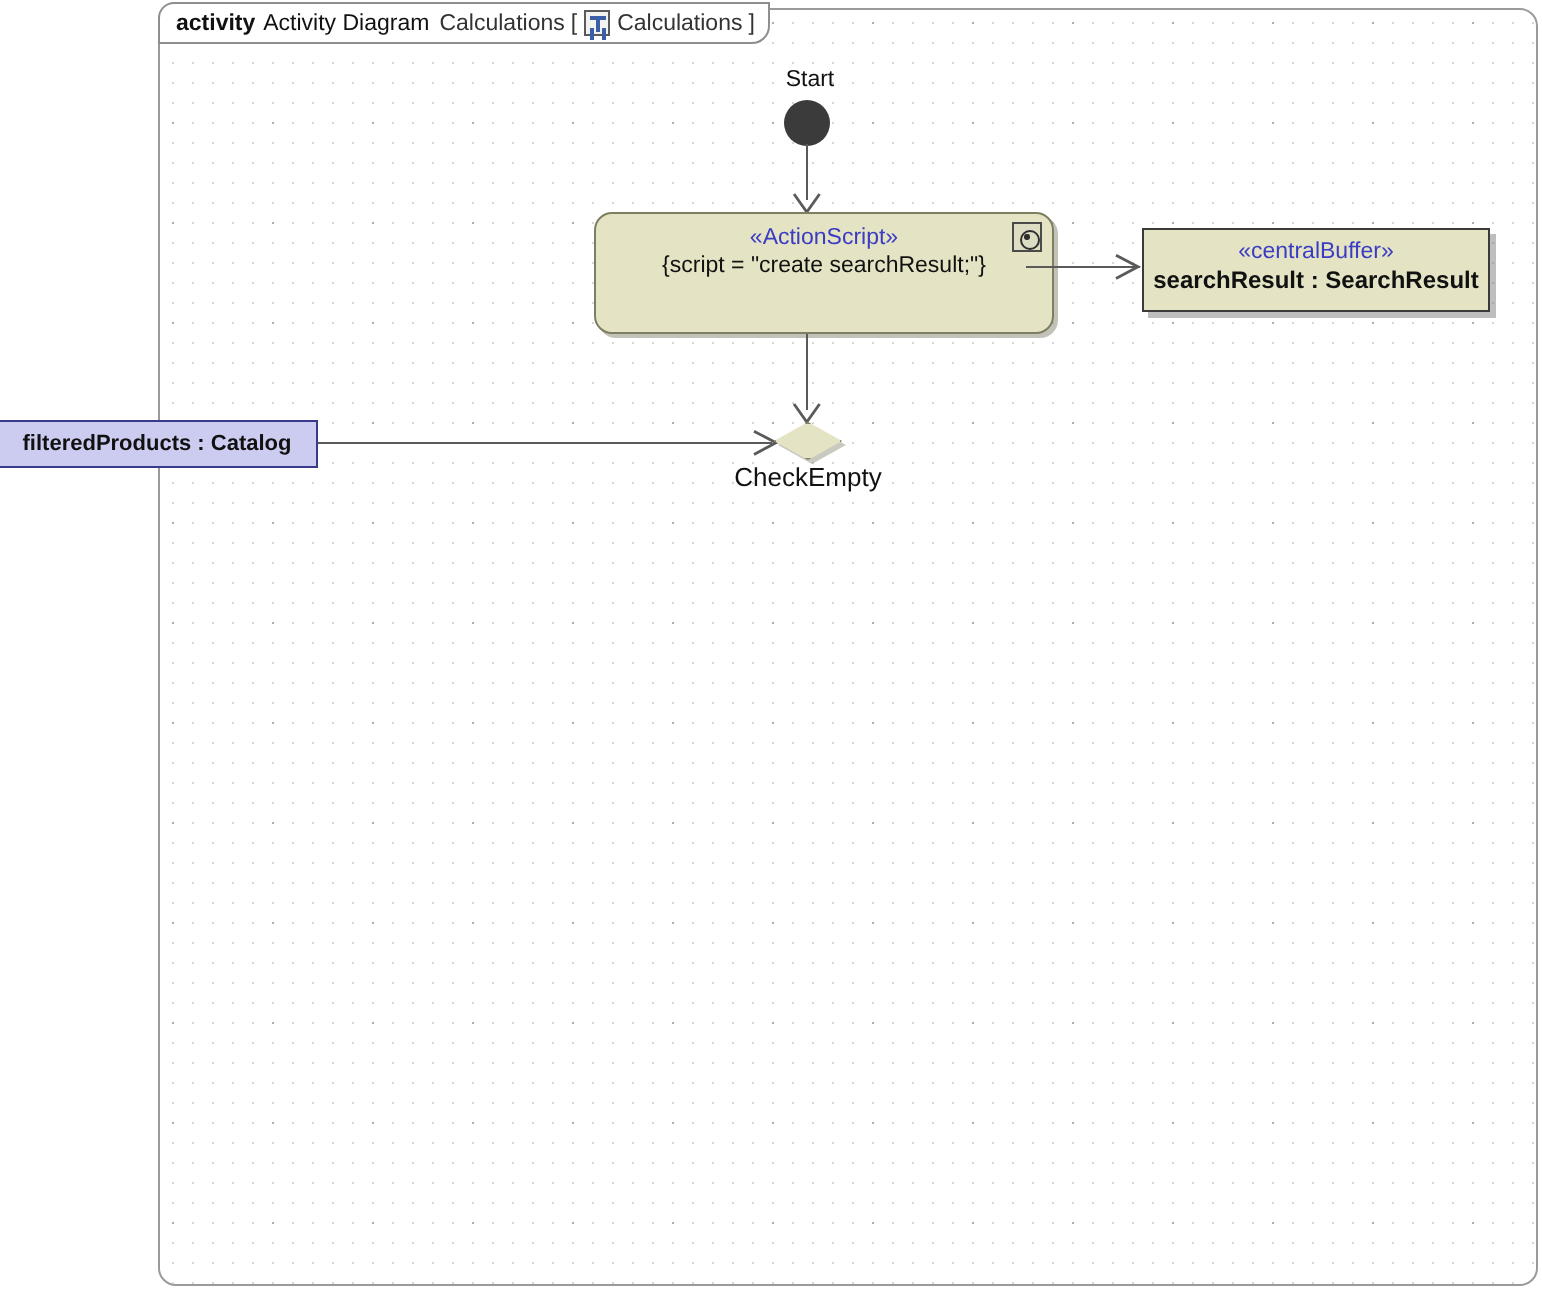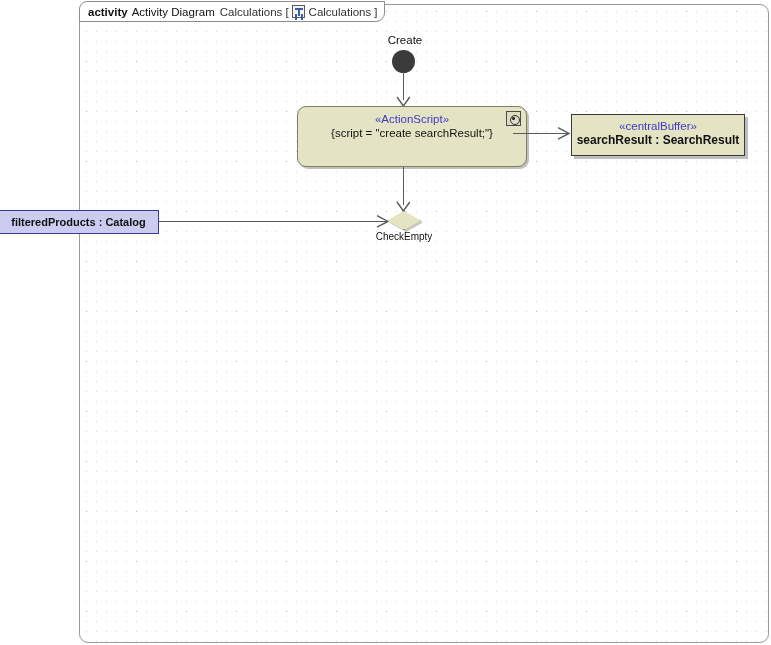--- a/index.html
+++ b/index.html
@@ -151,21 +151,21 @@
     clip-path:polygon(50% 0,100% 50%,50% 100%,0 50%);
     box-sizing:border-box;
   }
   .diamond-shadow{
     position:absolute;left:389px;top:213px;width:34px;height:19px;
     background:rgba(120,120,100,.4);
     clip-path:polygon(50% 0,100% 50%,50% 100%,0 50%);
   }
   .diamondlabel{
     position:absolute;left:364px;top:231px;width:80px;
-    text-align:center;font-size:10px;color:#111;
+    text-align:center;font-size:13px;color:#111;
   }
 
   
   .edge{position:absolute;background:#5a5a5a;}
   .v-start{left:403px;top:72px;width:1.4px;height:28px;}
   .v-mid{left:403px;top:167px;width:1.4px;height:38px;}
   .h-buffer{left:513px;top:133px;height:1.4px;width:57px;}
   .h-pin{left:159px;top:221px;height:1.4px;width:227px;}
 
   svg.arrow{position:absolute;overflow:visible;}
@@ -183,21 +183,21 @@
   <div class="tab">
     <span class="kw">activity</span>
     <span class="dname">Activity Diagram</span>
     <span class="plain">Calculations</span>
     <span class="brk">[</span>
     <span class="tabicon"></span>
     <span class="ctx">Calculations</span>
     <span class="brk2">]</span>
   </div>
 
-  <div class="startlabel">Create</div>
+  <div class="startlabel">Start</div>
   <div class="startdot"></div>
 
   <div class="edge v-start"></div>
   <svg class="arrow" style="left:396px;top:97px;" width="16" height="12">
     <path class="arrowpath" d="M1,0 L7.4,9 L13.8,0"></path>
   </svg>
 
   <div class="action">
     <div class="stereo">«ActionScript»</div>
     <div class="nodebody">{script = "create searchResult;"}</div>

